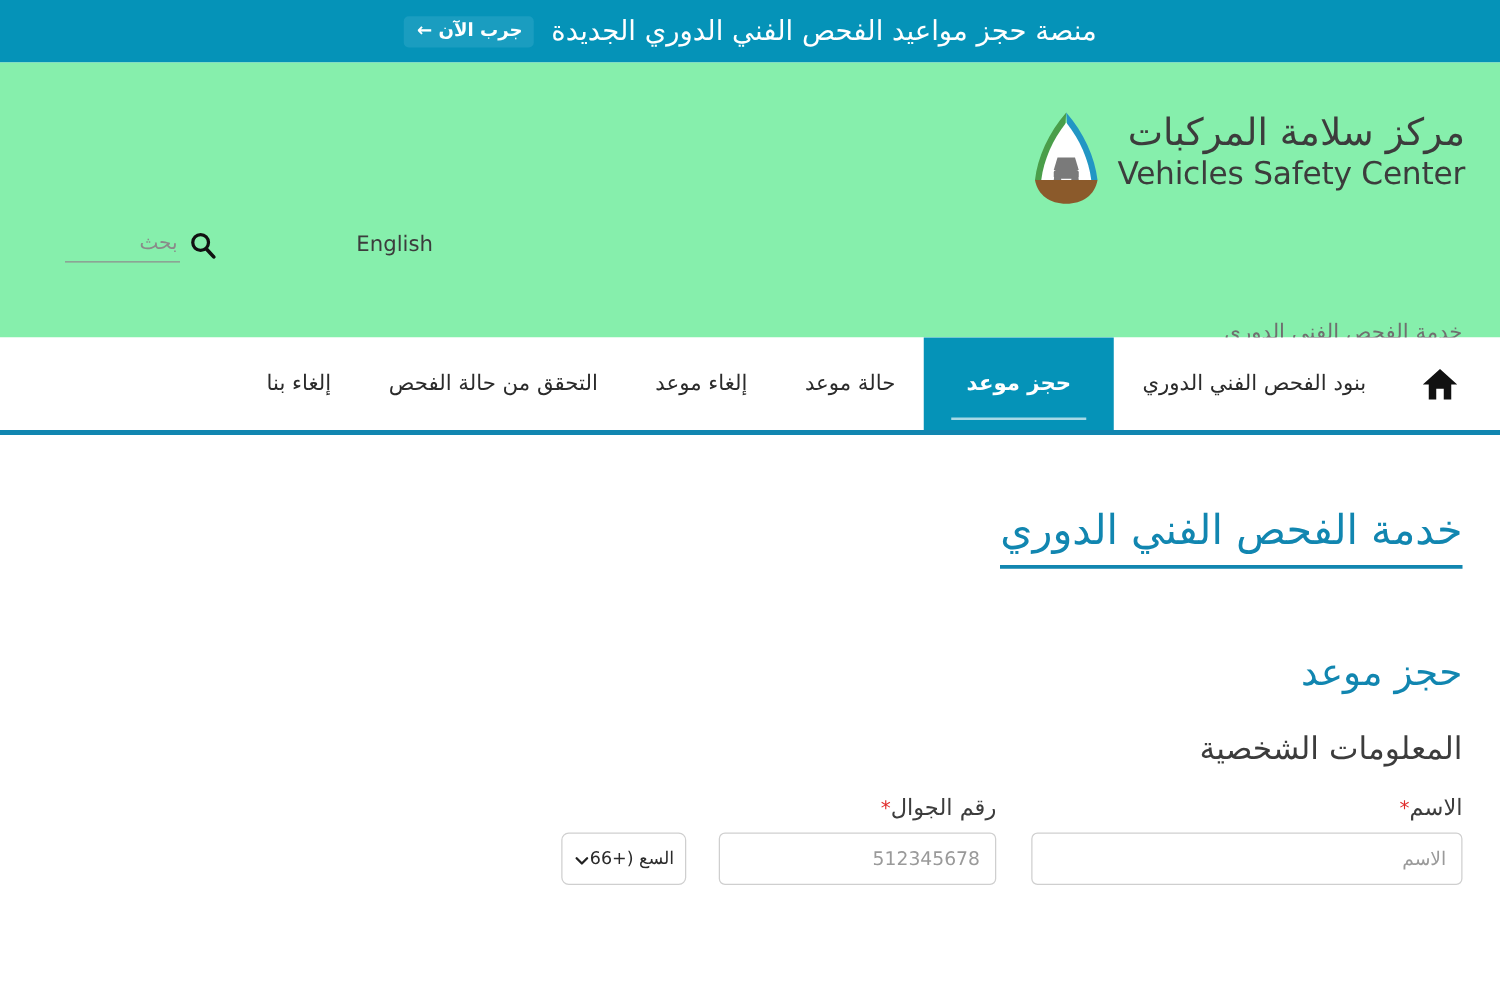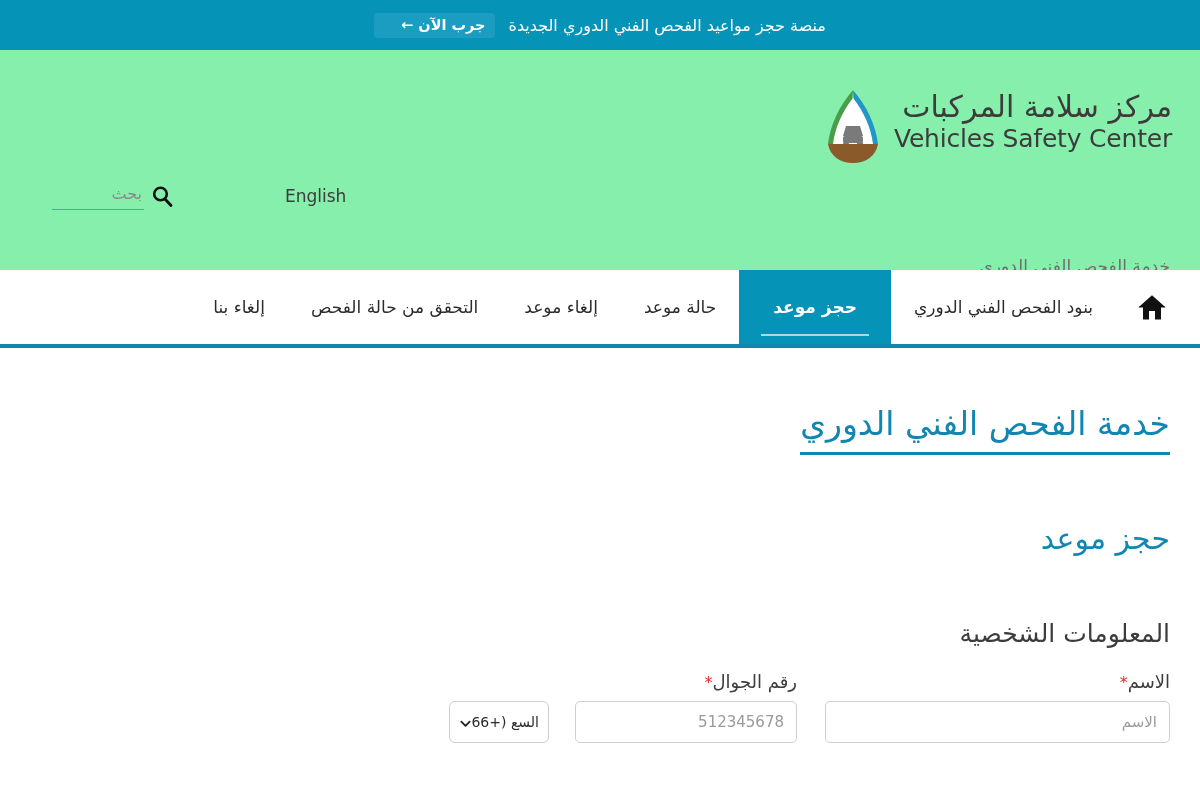--- a/index.html
+++ b/index.html
@@ -23,30 +23,30 @@
     height: 50px;
     background: #0593b8;
     display: flex;
     align-items: center;
     justify-content: center;
     gap: 14px;
     direction: rtl;
   }
   .promo-text {
     color: #ffffff;
-    font-size: 16px;
+    font-size: 22px;
     letter-spacing: 0;
     white-space: nowrap;
   }
   .promo-cta {
     background: #1a9dc0;
     color: #ffffff;
     font-size: 14.5px;
     font-weight: bold;
-    padding: 4px 9px 5px 27px;
+    padding: 4px 9px 5px 11px;
     border-radius: 4px;
     white-space: nowrap;
     display: inline-flex;
     align-items: center;
     gap: 3px;
     cursor: pointer;
   }
 
   
   .site-header {
@@ -225,21 +225,21 @@
   .section-title {
     margin: 66px 0 0 0;
     font-size: 30px;
     font-weight: normal;
     color: #1186b0;
     text-align: right;
     line-height: 1.2;
   }
 
   .subsection-title {
-    margin: 62px 0 0 0;
+    margin: 27px 0 0 0;
     font-size: 25px;
     font-weight: normal;
     color: #3c3c3c;
     text-align: right;
     line-height: 1.2;
   }
 
   
   .form-row {
     display: flex;

